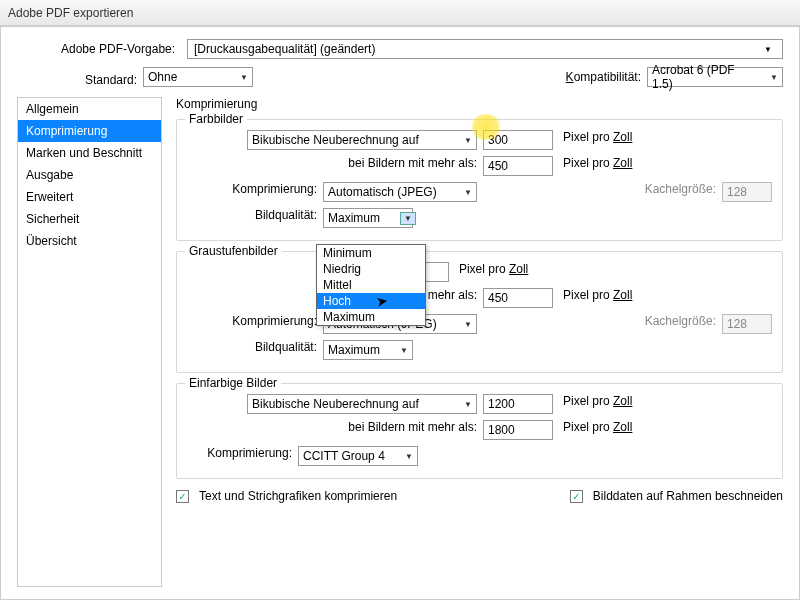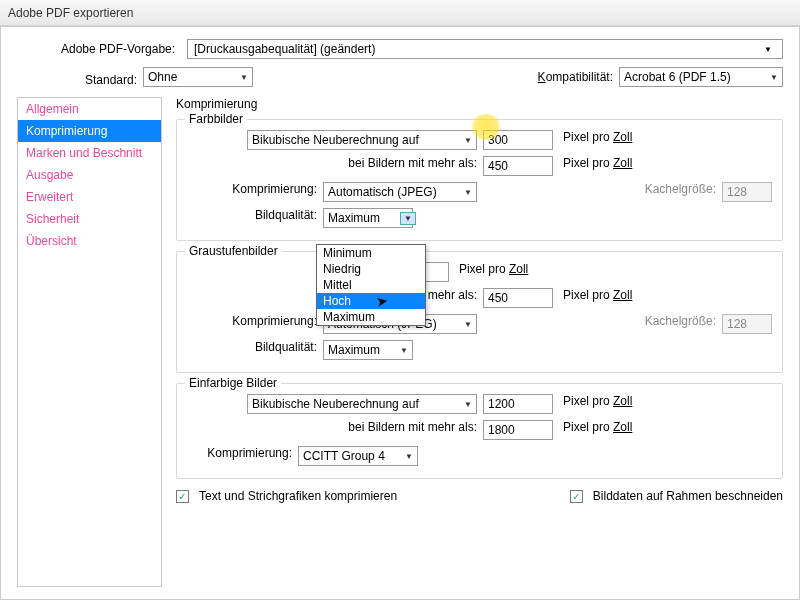--- a/index.html
+++ b/index.html
@@ -10,21 +10,21 @@
 .header-row label { text-align: left; width: 120px; margin-left: 44px; }
 .header-row .preset { flex: 1; background: #fff; border: 1px solid #999; padding: 2px 6px; height: 20px; display: flex; align-items: center; justify-content: space-between; }
 .header-row2 { display: flex; align-items: center; margin-bottom: 10px; gap: 6px; }
 .header-row2 .col1 { display: flex; align-items: flex-end; gap: 6px; }
 .header-row2 .col1 label { width: 120px; text-align: right; }
 .header-row2 .spacer { flex: 1; }
 .select { background: #fff; border: 1px solid #999; height: 20px; padding: 0 4px; display: inline-flex; align-items: center; justify-content: space-between; gap: 20px; }
 .select .arrow { font-size: 8px; color: #333; }
 .body { display: flex; gap: 14px; height: 490px; }
 .sidebar { width: 145px; border: 1px solid #c8c8c8; background: #fff; }
-.sidebar-item { padding: 4px 8px; color: #ec4899; cursor: default; }
+.sidebar-item { padding: 4px 8px; color: #000000; cursor: default; }
 .sidebar-item.active { background: #0a84ff; color: #fff; }
 .main { flex: 1; }
 .main h3 { font-weight: normal; font-size: 12px; margin-bottom: 8px; }
 .group { border: 1px solid #d8d8d8; border-radius: 2px; padding: 10px 10px 12px 10px; margin-bottom: 10px; position: relative; }
 .group-title { position: absolute; top: -8px; left: 8px; background: #fff; padding: 0 4px; font-size: 12px; }
 .row { display: flex; align-items: flex-start; margin-bottom: 6px; gap: 6px; }
 .row .lbl { width: 130px; text-align: right; }
 .row .rlbl { margin-left: 4px; }
 .input { border: 1px solid #999; background: #fff; height: 20px; padding: 8px 4px; width: 70px; display: inline-flex; align-items: center; }
 .input.disabled { background: #f4f4f4; color: #888; border-color: #bbb; }
@@ -58,21 +58,21 @@
   <div class="header-row2">
     <div class="col1">
       <label>Standard:</label>
       <div class="select" style="width:110px">
         <span>Ohne</span>
         <span class="arrow">▼</span>
       </div>
     </div>
     <div class="spacer"></div>
     <label><span class="underline">K</span><span>ompatibilität:</span></label>
-    <div class="select" style="width:164px">
+    <div class="select" style="width:136px">
       <span>Acrobat 6 (PDF 1.5)</span>
       <span class="arrow">▼</span>
     </div>
   </div>
 
   <div class="body">
     <div class="sidebar">
       <div class="sidebar-item">Allgemein</div>
       <div class="sidebar-item active">Komprimierung</div>
       <div class="sidebar-item">Marken und Beschnitt</div>

